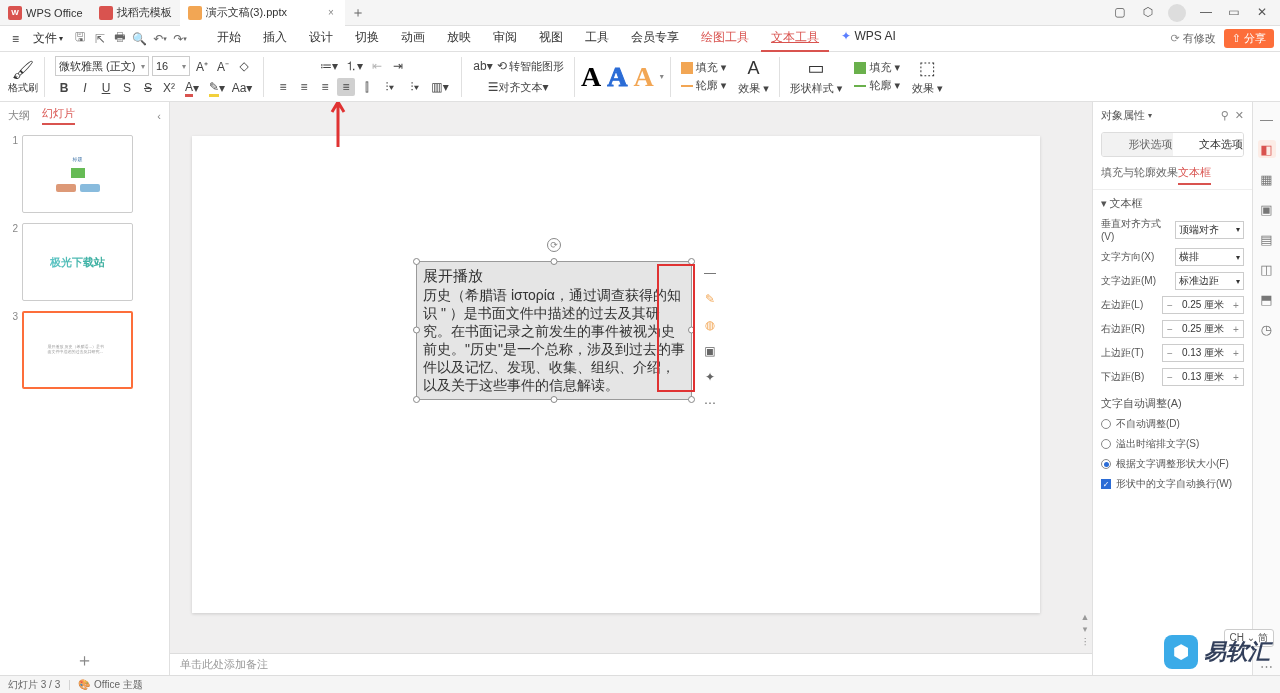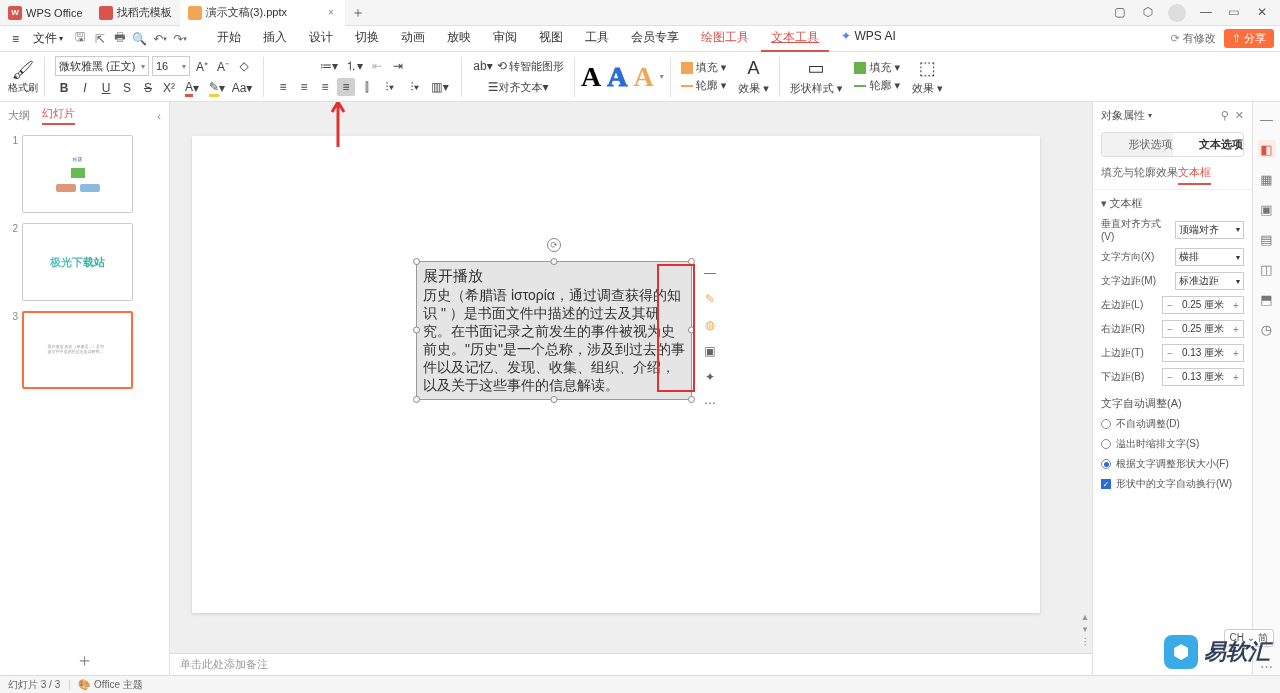--- a/index.html
+++ b/index.html
@@ -91,21 +91,21 @@
 .scroll-v { position:absolute; right:0; top:0; bottom:22px; width:14px; background:#f0efef; }
 .scroll-v .arrows { position:absolute; bottom:4px; left:0; right:0; display:flex;flex-direction:column;align-items:center;gap:2px;color:#999;font-size:9px;}
 
 
 .prop-pane { width: 160px; border-left: 1px solid #e0e0e0; background: #fff; display: flex; flex-direction: column; font-size: 11px; }
 .prop-head { height: 26px; display:flex;align-items:center;justify-content:space-between;padding:0 8px;color:#555; }
 .prop-head .title { display:flex;align-items:center;gap:3px; }
 .prop-btns { display:flex;gap:6px;color:#888; }
 .prop-seg { display:flex;margin:4px 8px;border:1px solid #ddd;border-radius:3px;overflow:hidden; }
 .prop-seg div { flex:1;text-align:right;padding:4px 0;cursor:pointer;color:#666; }
-.prop-seg div.active { background:#fff;color:#333;font-weight:700; }
+.prop-seg div.active { background:#fff;color:#333;font-weight:400; }
 .prop-seg div:not(.active){ background:#f2f2f2; }
 .prop-tabs { display:flex;gap:0;padding:4px 8px;border-bottom:1px solid #eee;color:#666; }
 .prop-tabs div { cursor:pointer;padding-bottom:3px; }
 .prop-tabs div.active { color:#d9534f;border-bottom:2px solid #d9534f; }
 .prop-body { padding:6px 8px;display:flex;flex-direction:column;gap:6px; }
 .prop-row { display:flex;align-items:center;gap:4px; }
 .prop-row .lbl { width:70px;font-size:10px;color:#555; }
 .prop-sel { flex:1;border:1px solid #ccc;height:18px;font-size:10px;padding:0 3px;display:flex;align-items:center;justify-content:space-between;background:#fff; }
 .spinner { display:flex;align-items:center;border:1px solid #ccc;height:18px;font-size:10px; }
 .spinner .sbtn { width:14px;text-align:center;cursor:pointer;color:#888; }

